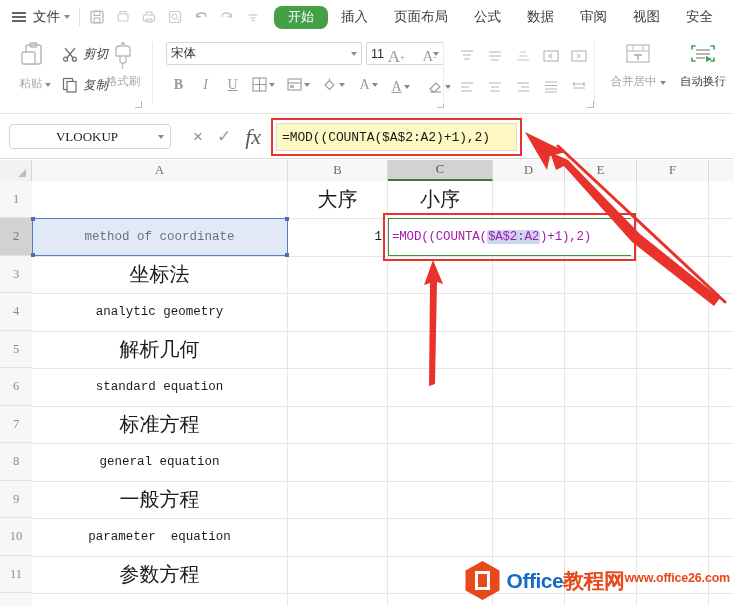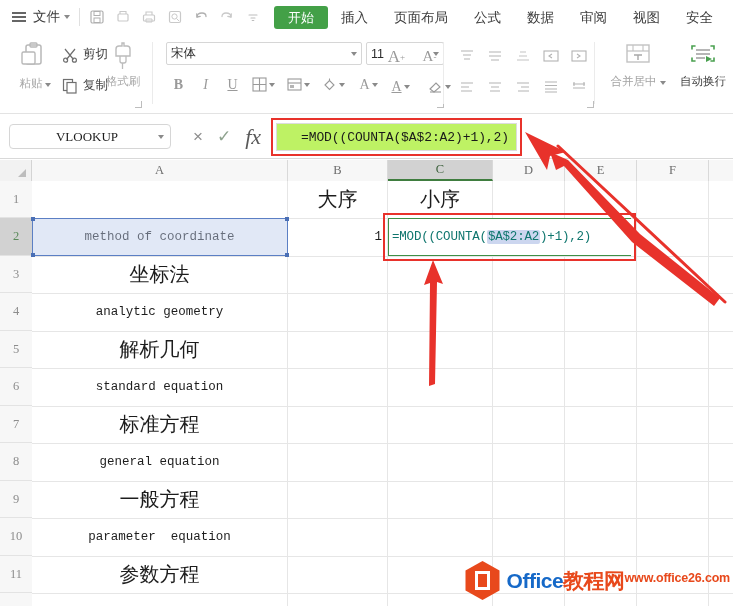--- a/index.html
+++ b/index.html
@@ -43,21 +43,21 @@
   .vdiv { width: 1px; height: 18px; background: #e0e0e0; margin: 0 9px; }
   .qat {
     display: flex; align-items: center; gap: 10px;
     color: #b9b9b9;
   }
   .qat .qicon { width: 16px; height: 16px; position: relative; display:inline-block; }
   .qat .qicon svg { display: block; }
   .tabs { display: flex; align-items: center; margin-left: 13px; gap: 0; }
   .tab {
     font-size: 13.5px; color: #3c3c3c; padding: 3px 13px;
-    border-radius: 3px; line-height: 17px;
+    border-radius: 8px; line-height: 17px; font-family: Liberation Mono, monospace;
   }
   .tab.active { background: #43a047; color: #ffffff; font-size: 13px; padding: 3px 14px; }
 
   
   .ribbon {
     position: absolute; left: 0; top: 34px;
     width: 733px; height: 80px;
     background: #ffffff;
     border-bottom: 1px solid #e3e3e3;
   }
@@ -65,22 +65,22 @@
   .grp-sep { position: absolute; top: 8px; width: 1px; height: 62px; background: #ebebeb; }
 
   
   .clip { left: 4px; width: 146px; }
   .clip-paste {
     position: absolute; left: 8px; top: 8px; width: 46px;
     text-align: center; color: #a8a8a8;
   }
   .clip-paste .lbl { font-size: 11.5px; margin-top: 2px; }
   .clip-item {
-    position: absolute; display: flex; align-items: center; gap: 5px;
-    color: #404040; font-size: 12.5px;
+    position: absolute; display: flex; align-items: flex-start; gap: 5px;
+    color: #404040; font-size: 12.5px; font-style: italic;
   }
   .clip-brush {
     position: absolute; left: 96px; top: 8px; width: 46px;
     text-align: center; color: #a8a8a8; font-size: 11.5px;
   }
   .grp-launcher {
     position: absolute; right: 6px; bottom: 5px;
     width: 7px; height: 7px;
     border-right: 1.2px solid #bdbdbd; border-bottom: 1.2px solid #bdbdbd;
   }
@@ -137,22 +137,22 @@
   .fb-x, .fb-ok { font-size: 17px; color: #8e8e8e; line-height: 1; }
   .fb-ok { color: #8fa38f; }
   .fb-fx { font-family: "Liberation Serif", serif; font-style: italic; font-size: 22px; color: #5a5a5a; }
   .fbox-wrap {
     position: absolute; left: 271px; top: 118px;
     width: 251px; height: 38px;
     border: 2.5px solid #e8322b;
   }
   .fbox {
     position: absolute; left: 3px; top: 3px; right: 3px; bottom: 3px;
-    background: #bef264; border: 1px solid #dcdcdc;
-    display: flex; align-items: center; padding-left: 24px;
+    background: #fef9c3; border: 1px solid #dcdcdc;
+    display: flex; align-items: center; padding-left: 5px;
     font-family: "Liberation Mono", monospace; font-size: 13px; color: #1a1a1a;
     letter-spacing: -0.1px;
   }
 
   
   .sheet {
     position: absolute; left: 0; top: 160px;
     width: 733px; height: 446px;
     background: #ffffff; overflow: hidden;
   }
@@ -211,21 +211,21 @@
   .selbox .hdl {
     position: absolute; width: 4px; height: 4px; background: #4a6fb5;
   }
 
   
   .editcell {
     position: absolute; background: #ffffff;
     border-top: 1.6px solid #3f8f46; border-bottom: 1.6px solid #3f8f46;
     border-left: 1.6px solid #3f8f46;
     display: flex; align-items: center;
-    font-family: "Liberation Mono", monospace; font-size: 12.5px; color: #0f766e;
+    font-family: "Liberation Mono", monospace; font-size: 12.5px; color: #a21caf;
     padding-left: 3px; letter-spacing: -0.2px; z-index: 6;
   }
   .refhl { background: #ccd6ef; border-radius: 2px; padding: 0 1px; }
   .editbox-outline {
     position: absolute; border: 2.5px solid #e8322b; z-index: 5;
   }
 
   
   .arrow { position: absolute; pointer-events: none; z-index: 8; }
 

